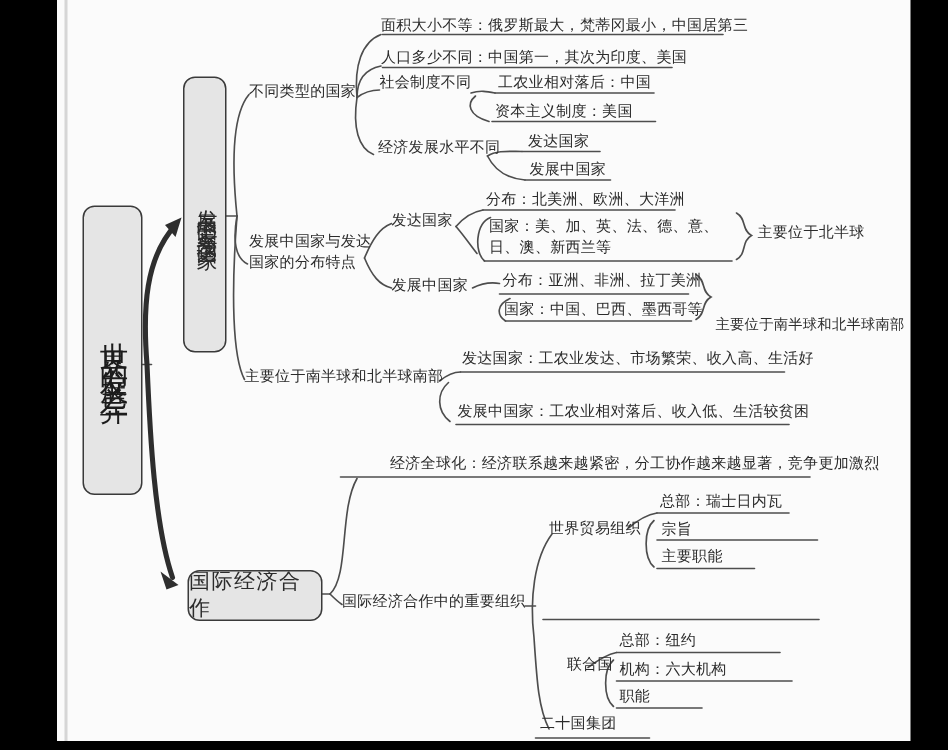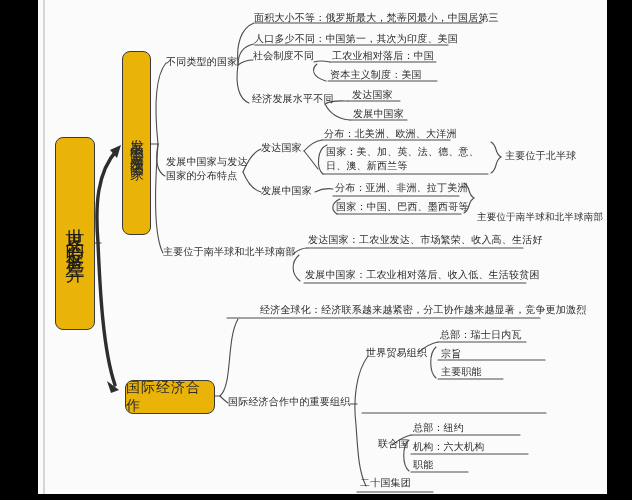--- a/index.html
+++ b/index.html
@@ -6,21 +6,21 @@
   .stage{position:relative;width:632px;height:500px;background:#fbfbfb;overflow:hidden;
          font-family:"Liberation Serif","DejaVu Serif",serif;color:#2b2b2b;}
   .bar{position:absolute;background:#000;}
   .bar-left{left:0;top:0;width:38px;height:494px;}
   .bar-right{left:607px;top:0;width:25px;height:500px;}
   .bar-bottom{left:0;top:494px;width:632px;height:6px;}
   .page-edge{position:absolute;left:43px;top:0;width:2px;height:494px;background:#d6d6d6;}
   svg.net{position:absolute;left:0;top:0;}
   .txt{position:absolute;font-size:10px;line-height:12px;white-space:nowrap;letter-spacing:.2px;}
   .txt.wrap{white-space:normal;line-height:13.5px;}
-  .node{position:absolute;border:1.5px solid #3a3a3a;border-radius:8px;background:#eab308;
+  .node{position:absolute;border:1.5px solid #3a3a3a;border-radius:8px;background:#e5e5e5;
         display:flex;align-items:center;justify-content:center;overflow:hidden;}
   .vert{writing-mode:vertical-rl;text-orientation:upright;}
   .root-node{left:55px;top:137px;width:38px;height:191px;font-size:19px;letter-spacing:6px;color:#1c1c1c;}
   .b1-node{left:122px;top:51px;width:27px;height:182px;font-size:14px;letter-spacing:3px;border-width:1.4px;}
   .b2-node{left:125px;top:380px;width:88px;height:32px;font-size:14px;letter-spacing:1px;}
   .sm{font-size:9.5px;}
 </style>
 </head>
 <body>
 

